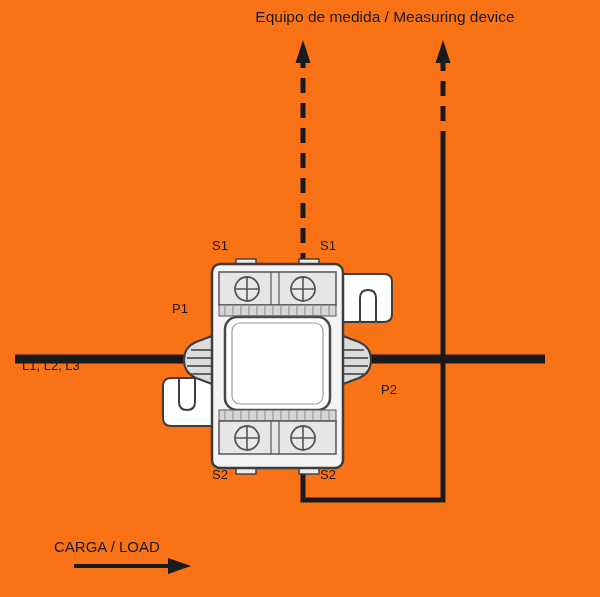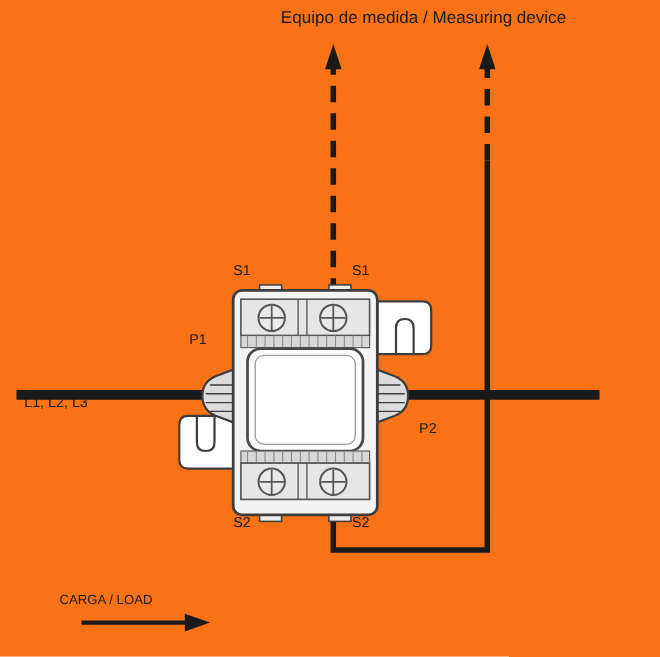--- a/index.html
+++ b/index.html
@@ -11,21 +11,21 @@
   .diagram-svg{position:absolute;left:0;top:0;}
   .lbl{position:absolute;font-size:13px;line-height:1;color:#1a1a1a;white-space:nowrap;}
   .lbl-title{left:230px;top:9px;width:310px;text-align:center;font-size:15.5px;}
   .lbl-s1-left{left:212px;top:239px;}
   .lbl-s1-right{left:320px;top:239px;}
   .lbl-p1{left:172px;top:302px;text-align:right;}
   .lbl-p2{left:381px;top:383px;text-align:center;}
   .lbl-s2-left{left:212px;top:468px;}
   .lbl-s2-right{left:320px;top:468px;}
   .lbl-phases{left:22px;top:324px;margin-top:35px;}
-  .lbl-load{left:54px;top:539px;font-size:12px;}
+  .lbl-load{left:54px;top:539px;font-size:15px;}
 </style>
 </head>
 <body>
 
 <div class="canvas">
 
   <svg class="diagram-svg" width="600" height="597" viewBox="0 0 600 597">
 
     <g>
       <line x1="15" y1="359" x2="545" y2="359" stroke="#1a1a1a" stroke-width="9"></line>

